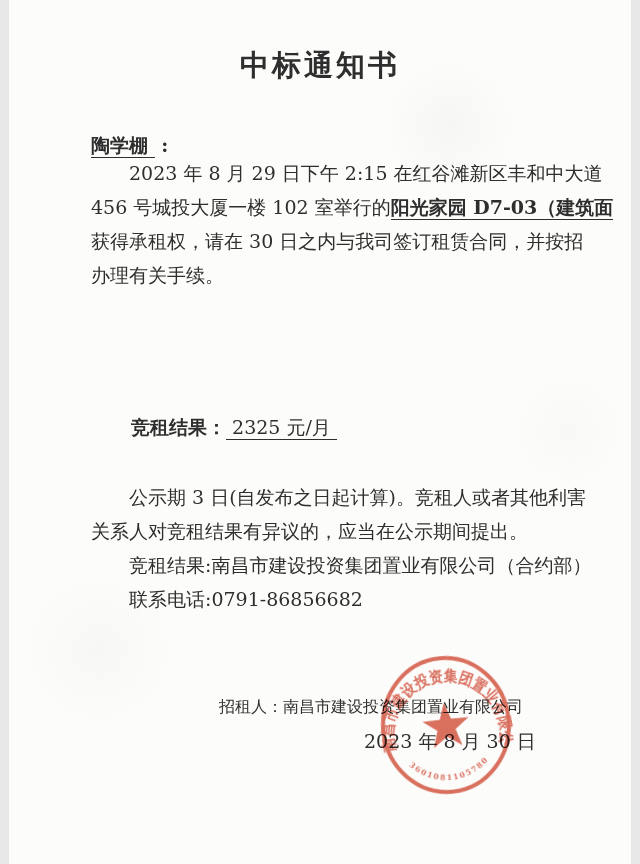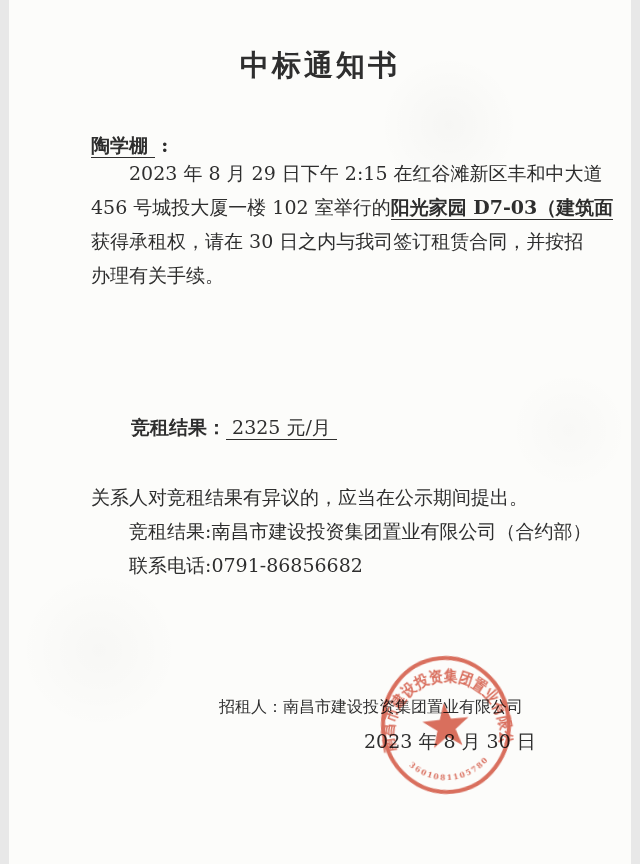--- a/index.html
+++ b/index.html
@@ -74,20 +74,21 @@
   <div class="para1">
       <div class="doc-line indent"><span>2023 年 8 月 29 日下午 2:15 在红谷滩新区丰和中大道</span></div>
       <div class="doc-line"><span>456 号城投大厦一楼 102 室举行的</span><span class="b u">阳光家园 D7-03（建筑面</span></div>
       <div class="doc-line"><span>获得承租权，请在 30 日之内与我司签订租赁合同，并按招</span></div>
       <div class="doc-line"><span>办理有关手续。</span></div>
     </div>
 
   <div class="result-line"><span class="b">竞租结果：</span><span class="u"> 2325 元/月 </span></div>
 
   <div class="para2">
+      <div class="doc-line indent"><span>公示期 3 日(自发布之日起计算)。竞租人或者其他利害</span></div>
       <div class="doc-line"><span>关系人对竞租结果有异议的，应当在公示期间提出。</span></div>
       <div class="doc-line indent"><span>竞租结果:南昌市建设投资集团置业有限公司（合约部）</span></div>
       <div class="doc-line indent"><span>联系电话:0791-86856682</span></div>
     </div>
 
   <div class="sign-party">招租人：南昌市建设投资集团置业有限公司</div>
 
   <div class="sign-date">2023 年 8 月 30 日</div>
 
   <svg class="stamp" viewBox="0 0 134 144" xmlns="http://www.w3.org/2000/svg">

